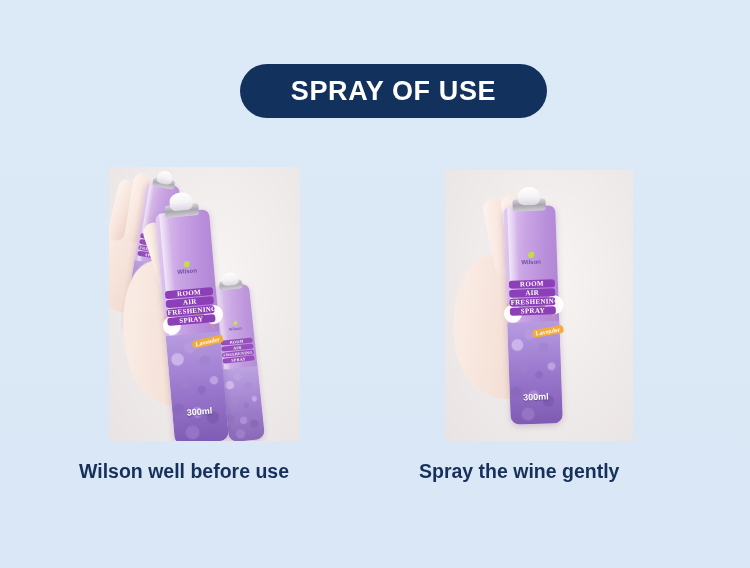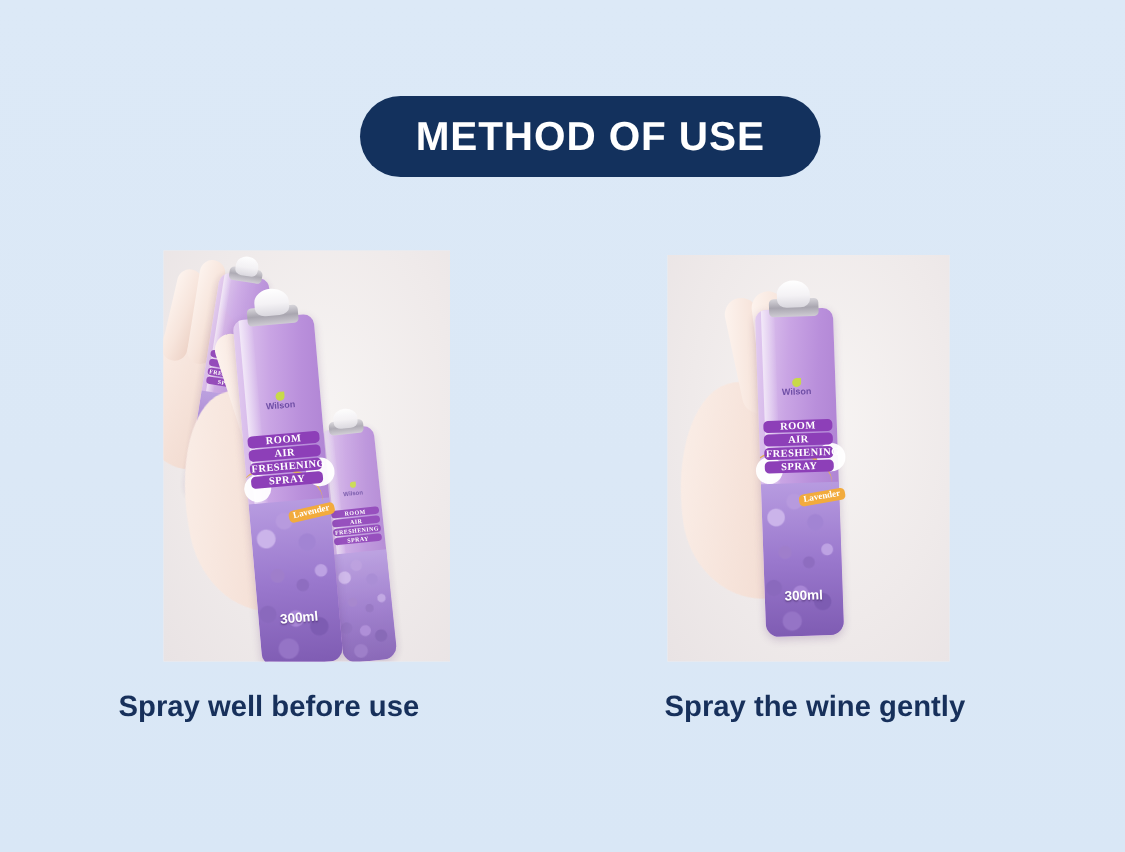--- a/index.html
+++ b/index.html
@@ -211,32 +211,32 @@
     font-size: 19.5px;
     font-weight: bold;
     line-height: 30px;
     font-family: "Liberation Sans", sans-serif;
   }
   .caption-left {
     left: 79px;
     top: 456px;
   }
   .caption-right {
-    left: 443px;
+    left: 419px;
     top: 456px;
     width: 275px;
   }
 </style>
 </head>
 <body>
 
 <div class="page">
 
   <div class="title-badge">
-    <span class="title-badge-text">METHOD OF USE</span>
+    <span class="title-badge-text">SPRAY OF USE</span>
   </div>
 
   <div class="photo photo-left">
     <div class="photo-inner"></div>
 
     <div class="hand" style="left:-12px; top:34px; width:66px; height:112px; transform:rotate(12deg);"></div>
     <div class="finger" style="left:4px; top:12px; width:17px; height:62px; transform:rotate(13deg);"></div>
     <div class="finger" style="left:20px; top:6px; width:17px; height:70px; transform:rotate(9deg);"></div>
 
     <div class="can" style="left:26px; top:16px; width:34px; height:150px; transform:rotate(9deg); opacity:0.92;">
@@ -333,19 +333,19 @@
         <span class="lbl-line" style="font-size:7px; padding:0 2px;">ROOM</span>
         <span class="lbl-line" style="font-size:7px; padding:0 2px;">AIR</span>
         <span class="lbl-line" style="font-size:7px; padding:0 1px;">FRESHENING</span>
         <span class="lbl-line" style="font-size:7px; padding:0 2px;">SPRAY</span>
       </div>
       <div class="can-scent" style="left:25px; top:122px; font-size:6px; padding:1px 3px;">Lavender</div>
       <div class="can-vol" style="top:186px; font-size:9px;">300ml</div>
     </div>
   </div>
 
-  <div class="caption caption-left">Spray well before use</div>
+  <div class="caption caption-left">Wilson well before use</div>
 
   <div class="caption caption-right">
     <span>Spray the wine gently</span><br>
   </div>
 
 </div>
 
 </body></html>

